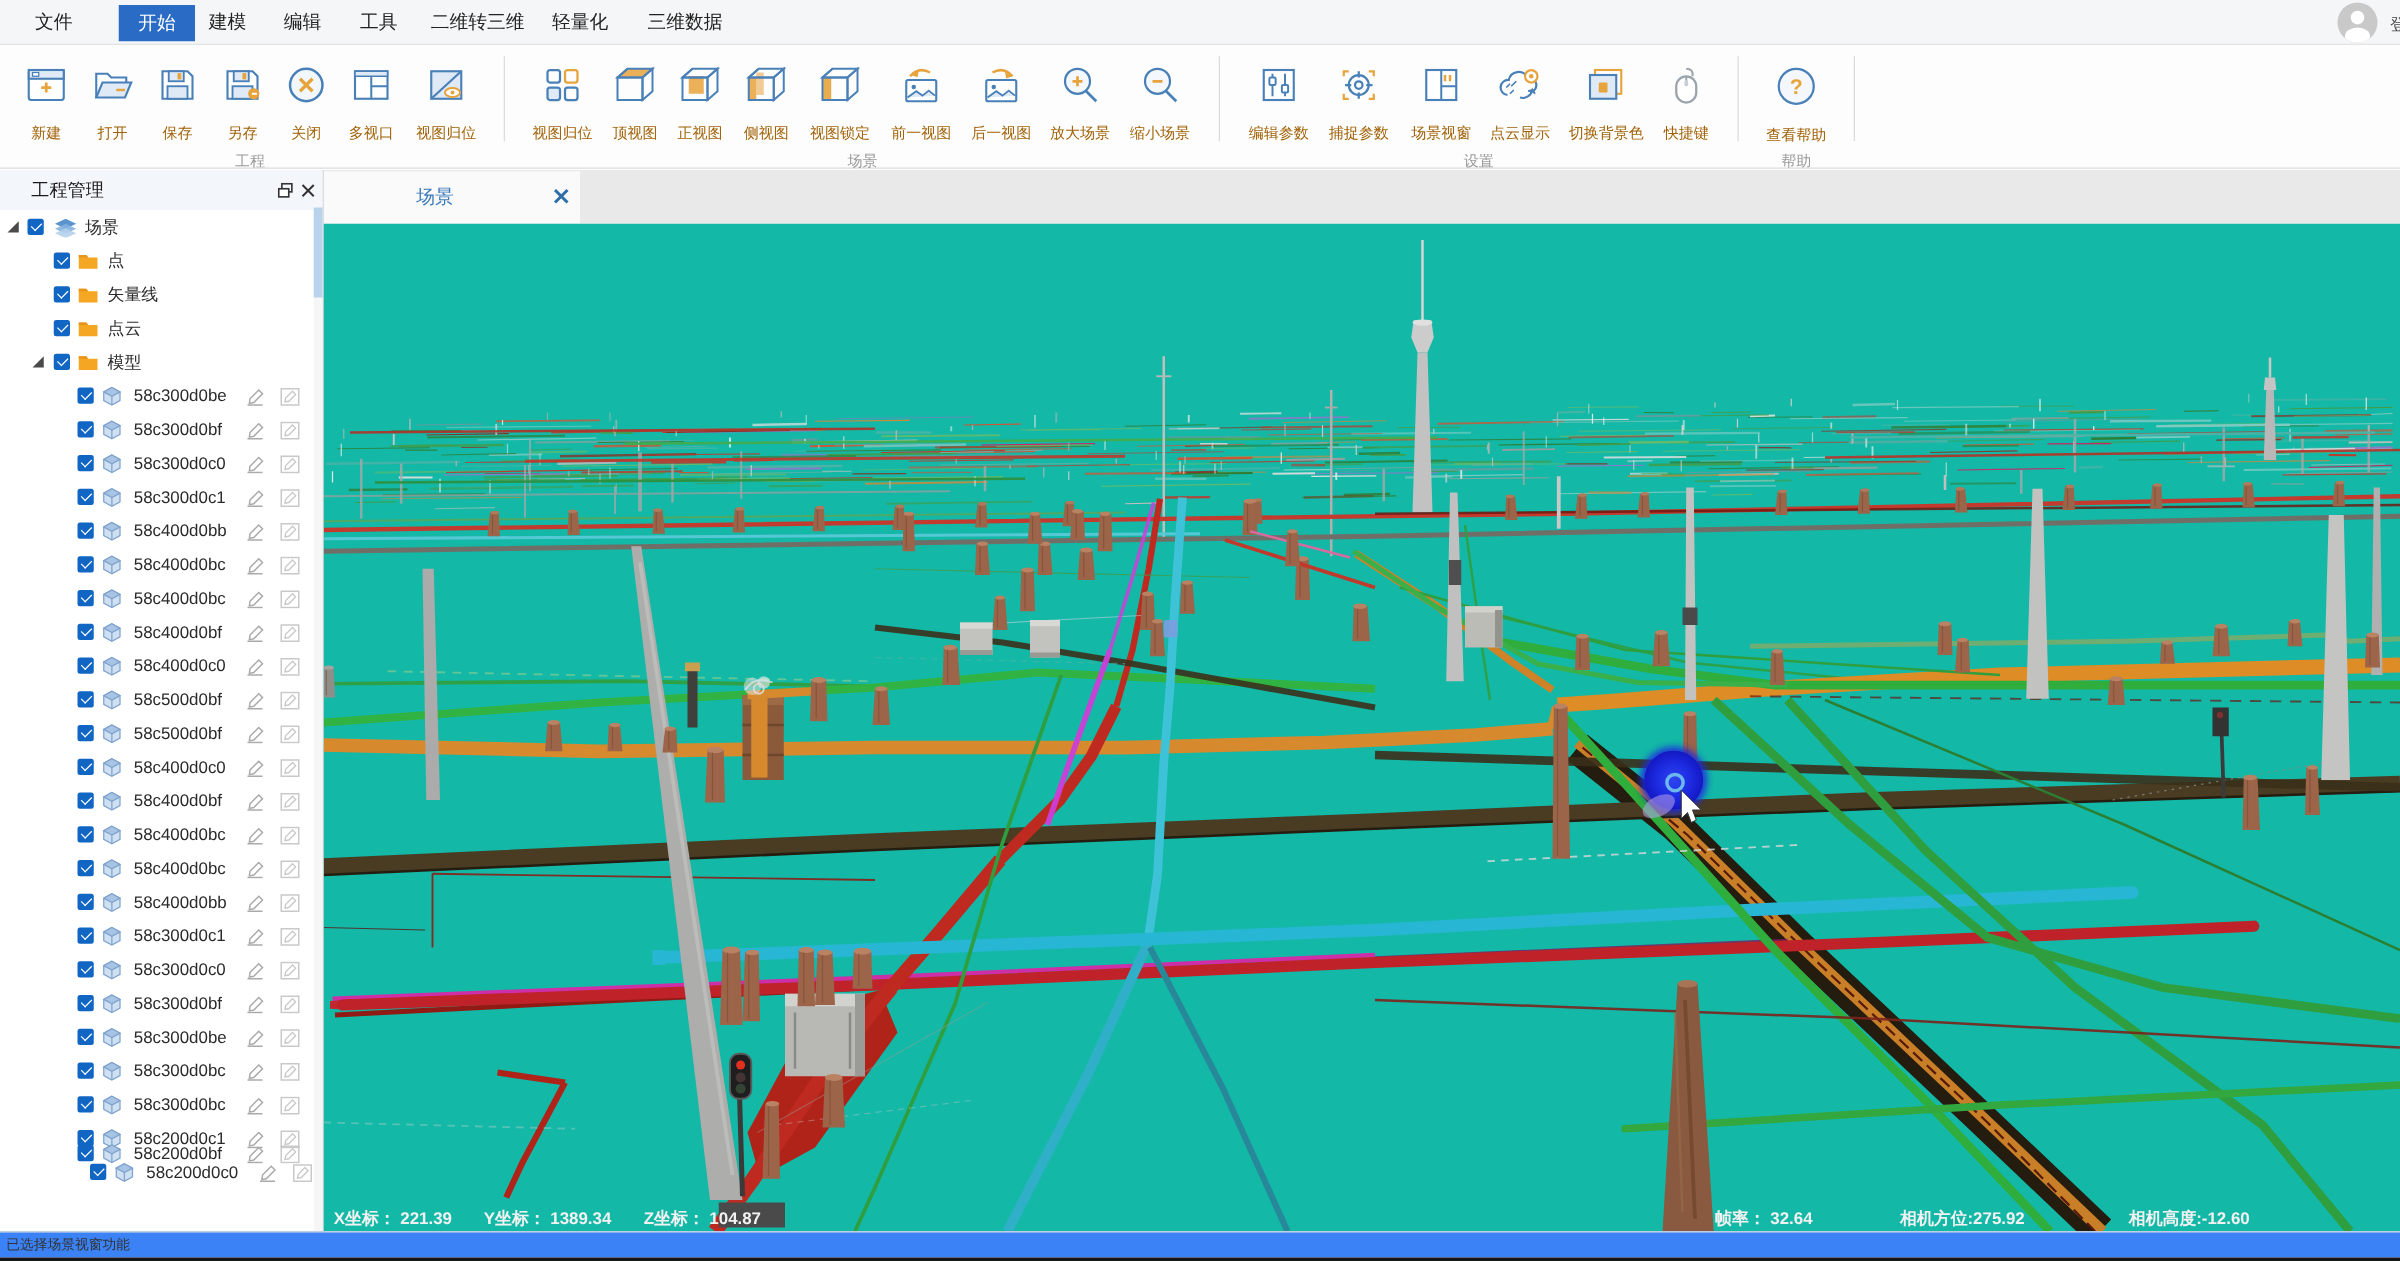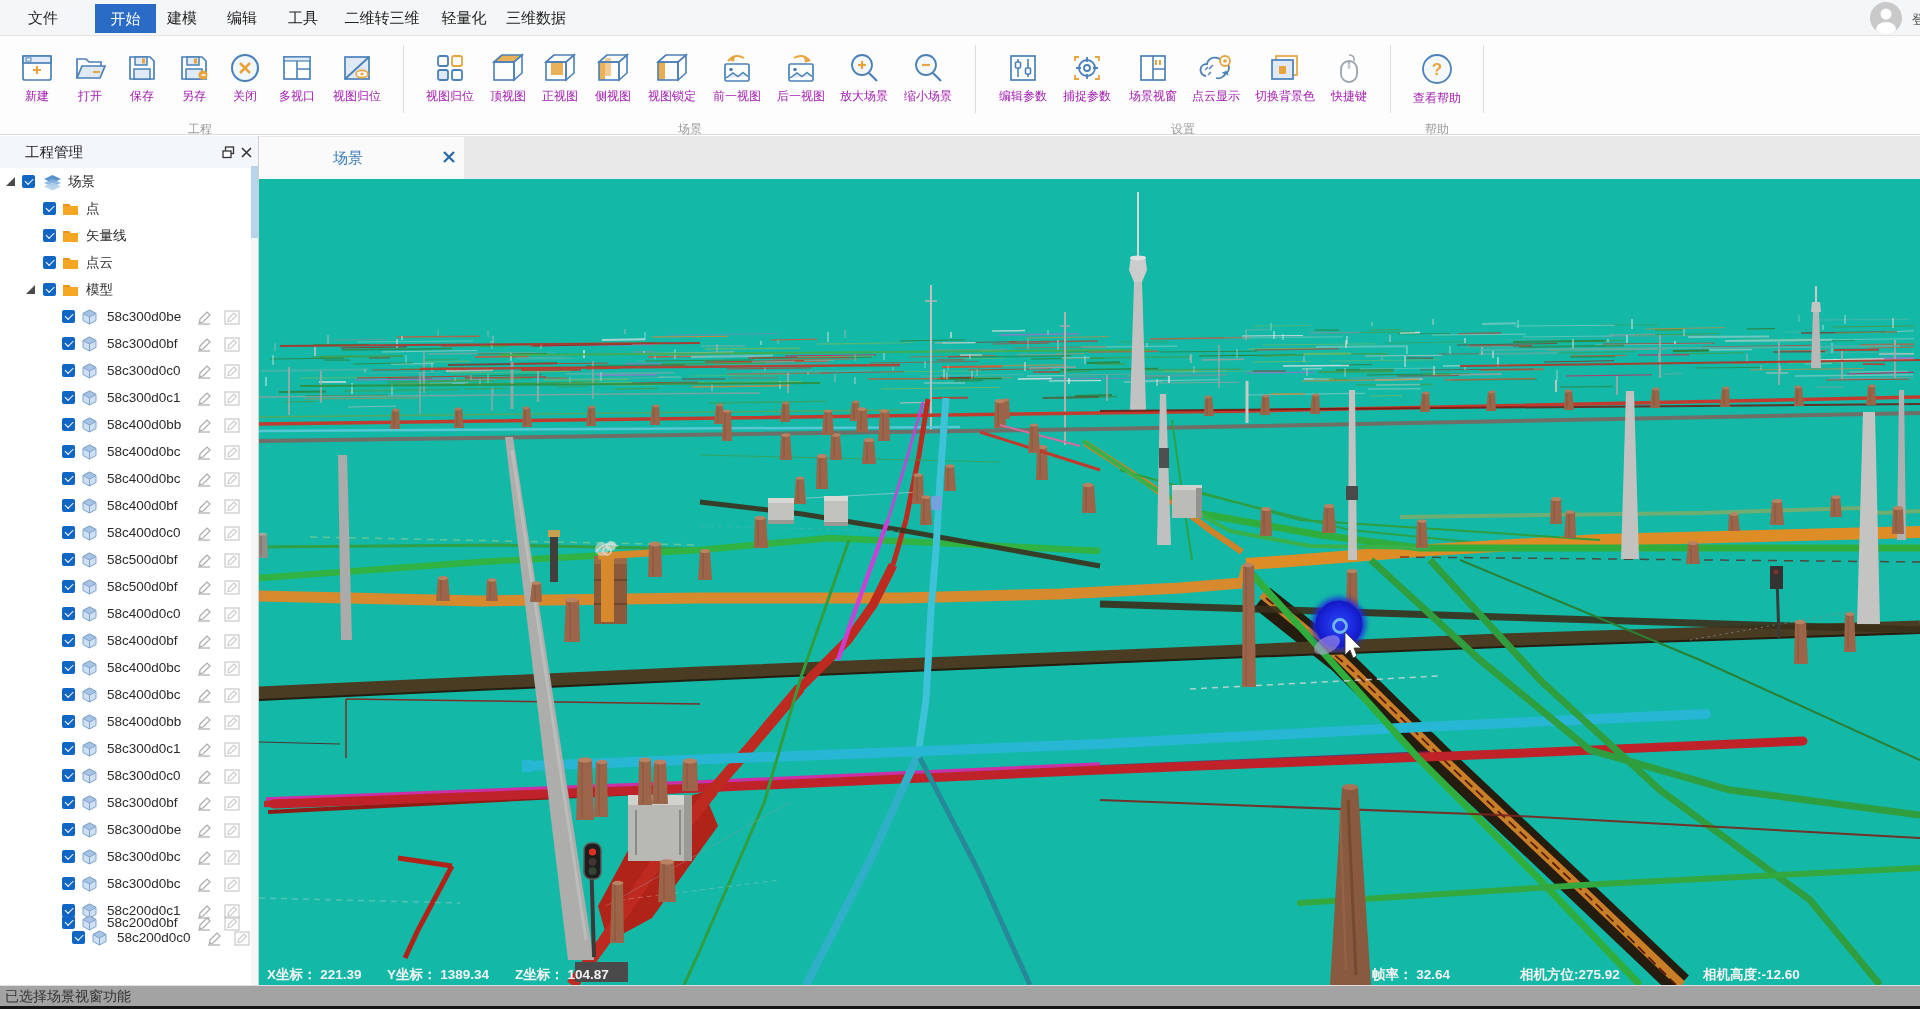--- a/index.html
+++ b/index.html
@@ -4,43 +4,43 @@
 *{margin:0;padding:0;box-sizing:border-box}
 html,body{width:1920px;height:1009px;overflow:hidden;background:#fff;
 font-family:"Liberation Sans",sans-serif;}
 .abs{position:absolute}
 #menubar{position:absolute;left:0;top:0;width:1920px;height:36px;background:#f5f6f7;border-bottom:1px solid #e3e3e3}
 .mi{position:absolute;top:0;height:36px;line-height:36px;font-size:15px;color:#222;text-align:center}
 #mi-act{position:absolute;left:95px;top:4px;width:61px;height:29px;background:#2a6bc5;color:#fff;font-size:15px;line-height:29px;text-align:center}
 #ribbon{position:absolute;left:0;top:36px;width:1920px;height:99px;background:#fdfdfd;border-bottom:1px solid #dcdcdc}
 .tool{position:absolute;top:16px;width:76px;text-align:center}
 .tool svg{display:block;margin:0 auto}
-.tlab{font-size:12px;color:#a21caf;margin-top:4px;white-space:nowrap}
+.tlab{font-size:12px;color:#a16207;margin-top:14px;white-space:nowrap}
 .glab{position:absolute;top:85px;font-size:12px;color:#9a9a9a;text-align:center;width:60px}
 .vsep{position:absolute;top:9px;height:68px;width:1px;background:#dcdcdc}
 #tabbar{position:absolute;left:259px;top:136px;width:1661px;height:43px;background:#e9e9e9}
 #tab1{position:absolute;left:0px;top:1px;width:205px;height:42px;background:#fafafa;color:#3a7ab8;font-size:15px;text-align:left;padding-left:74px;line-height:42px}
 #panel{position:absolute;left:0;top:136px;width:259px;height:850px;background:#fff;border-right:1px solid #cfcfcf}
 #phead{position:absolute;left:0;top:0;width:258px;height:32px;background:#f3f7fc}
 .trow{position:absolute;height:27px;line-height:27px;font-size:13.5px;color:#2a2a2a;white-space:nowrap}
 .cb{position:absolute;width:13px;height:13px;background:#1166c4;border-radius:2px;top:7px}
 .cb:after{content:"";position:absolute;left:2.5px;top:3px;width:7px;height:3.5px;border-left:1.6px solid #fff;border-bottom:1.6px solid #fff;transform:rotate(-45deg)}
 .arr{position:absolute;top:9px;width:0;height:0;border-left:9px solid transparent;border-bottom:9px solid #4a4a4a}
-#statusbar{position:absolute;left:0;top:985px;width:1920px;height:21px;background:#a3a3a3;border-top:1px solid #e0e0e0;font-size:14px;color:#333;line-height:20px;padding-left:5px}
+#statusbar{position:absolute;left:0;top:985px;width:1920px;height:21px;background:#3b82f6;border-top:1px solid #e0e0e0;font-size:11px;color:#333;line-height:20px;padding-left:5px}
 #bstrip{position:absolute;left:0;top:1006px;width:1920px;height:3px;background:#161616}
 #vp{position:absolute;left:259px;top:179px;width:1709px;height:806px;background:#14b8a6;overflow:hidden}
 </style></head><body>
 <div id="menubar">
     <div class="mi" style="left:-17px;width:120px">文件</div>
     <div class="mi" style="left:122px;width:120px">建模</div>
     <div class="mi" style="left:182px;width:120px">编辑</div>
     <div class="mi" style="left:243px;width:120px">工具</div>
     <div class="mi" style="left:322px;width:120px">二维转三维</div>
     <div class="mi" style="left:404px;width:120px">轻量化</div>
-    <div class="mi" style="left:476px;width:120px">三维数据</div>
+    <div class="mi" style="left:488px;width:120px">三维数据</div>
   </div>
 <div id="mi-act">开始</div>
 <svg class="abs" style="left:1868px;top:1px;width:36px;height:34px" viewBox="0 0 36 34">
 <defs>
       <clipPath id="avc">
         <circle cx="18" cy="17" r="16"></circle>
       </clipPath>
     </defs>
 <circle cx="18" cy="17" r="16" fill="#c9c9c9"></circle>
 <g clip-path="url(#avc)">

